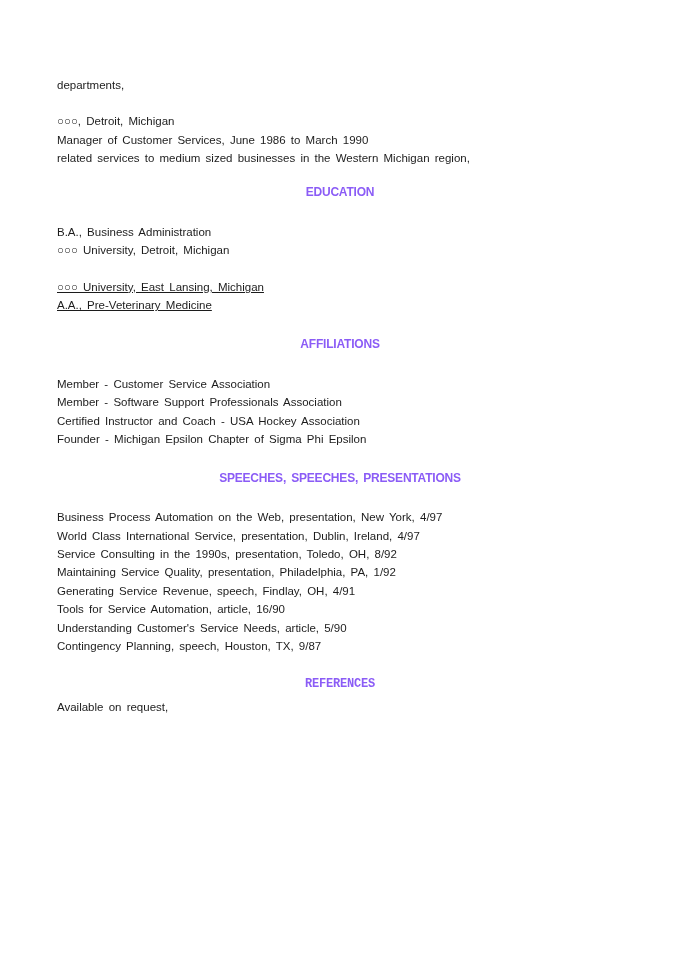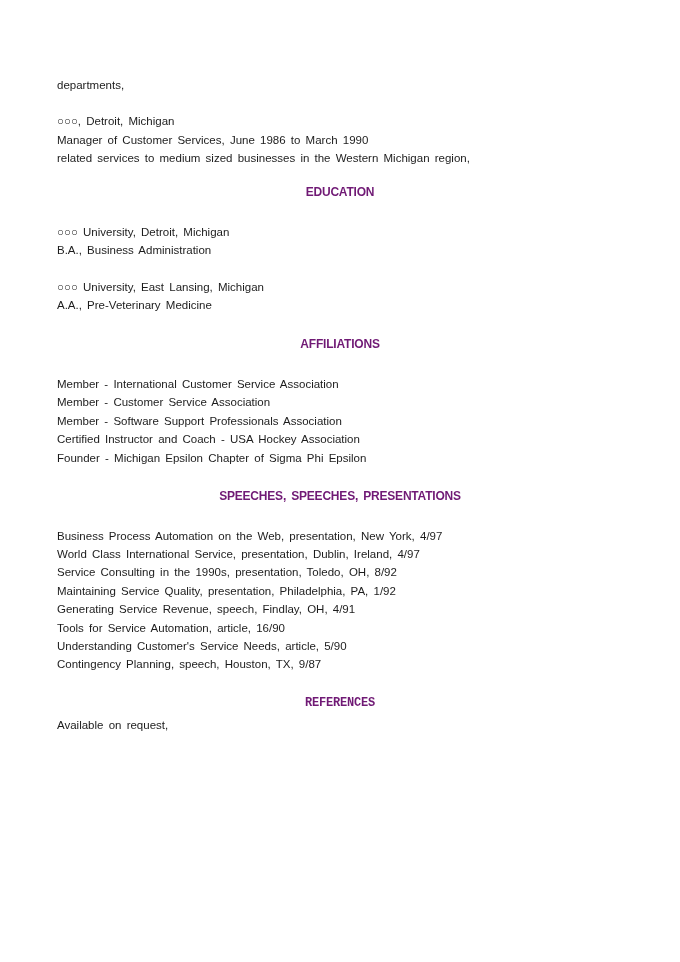--- a/index.html
+++ b/index.html
@@ -21,28 +21,28 @@
   }
   .ln { margin: 0; }
   .just { text-align: justify; text-align-last: justify; }
   h2 {
     font-size: 12px;
     font-weight: bold;
     text-align: center;
     letter-spacing: -0.2px;
     word-spacing: 2px;
     line-height: 18.4px;
-    color: #701a75;
+    color: #8b5cf6;
   }
   
   #leading-paragraph   { margin-bottom: 18px; }
   #experience-block    { margin-bottom: 15px; }
   #heading-education   { margin-bottom: 22px; }
   #education-entry-1   { margin-bottom: 18px; }
-  #education-entry-2   { margin-bottom: 20px; }
+  #education-entry-2   { margin-bottom: 20px; text-decoration: underline; }
   #heading-affiliations{ margin-bottom: 22px; }
   #affiliations-block  { margin-bottom: 20px; }
   #heading-articles    { margin-bottom: 21px; }
   #articles-block      { margin-bottom: 20px; }
   #heading-references  { margin-bottom: 4px; font-family: Liberation Mono, monospace; }
 </style>
 </head>
 <body>
 
 <main class="page">
@@ -51,33 +51,32 @@
 
   <section id="experience-block">
     <p class="ln">○○○, Detroit, Michigan</p>
     <p class="ln">Manager of Customer Services, June 1986 to March 1990</p>
     <p class="ln">related services to medium sized businesses in the Western Michigan region,</p>
   </section>
 
   <h2 id="heading-education">EDUCATION</h2>
 
   <section id="education-entry-1">
+    <p class="ln">B.A., Business Administration</p>
     <p class="ln">○○○ University, Detroit, Michigan</p>
-    <p class="ln">B.A., Business Administration</p>
   </section>
 
   <section id="education-entry-2">
     <p class="ln">○○○ University, East Lansing, Michigan</p>
     <p class="ln">A.A., Pre-Veterinary Medicine</p>
   </section>
 
   <h2 id="heading-affiliations">AFFILIATIONS</h2>
 
   <section id="affiliations-block">
-    <p class="ln">Member - International Customer Service Association</p>
     <p class="ln">Member - Customer Service Association</p>
     <p class="ln">Member - Software Support Professionals Association</p>
     <p class="ln">Certified Instructor and Coach - USA Hockey Association</p>
     <p class="ln">Founder - Michigan Epsilon Chapter of Sigma Phi Epsilon</p>
   </section>
 
   <h2 id="heading-articles">SPEECHES, SPEECHES, PRESENTATIONS</h2>
 
   <section id="articles-block">
     <p class="ln">Business Process Automation on the Web, presentation, New York, 4/97</p>

